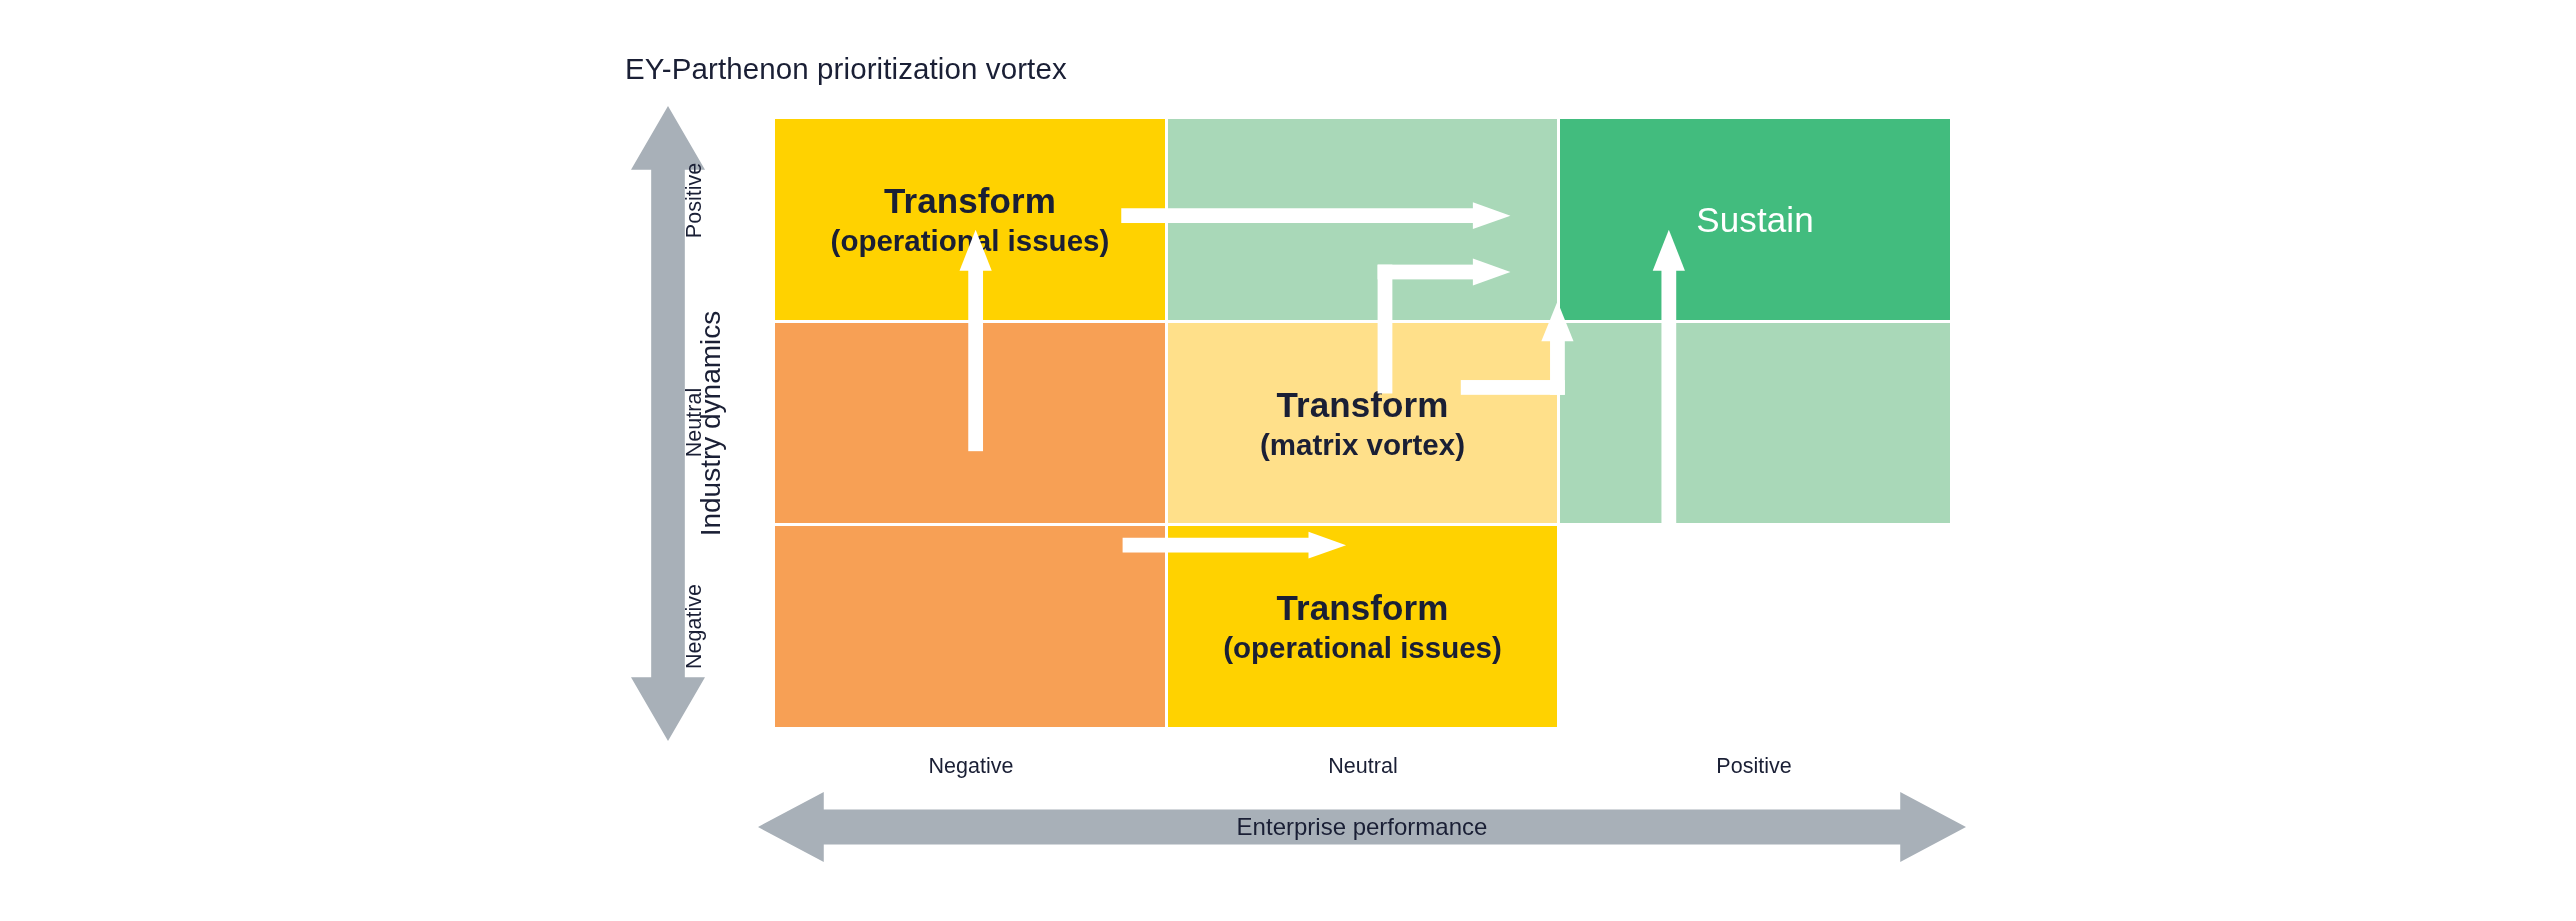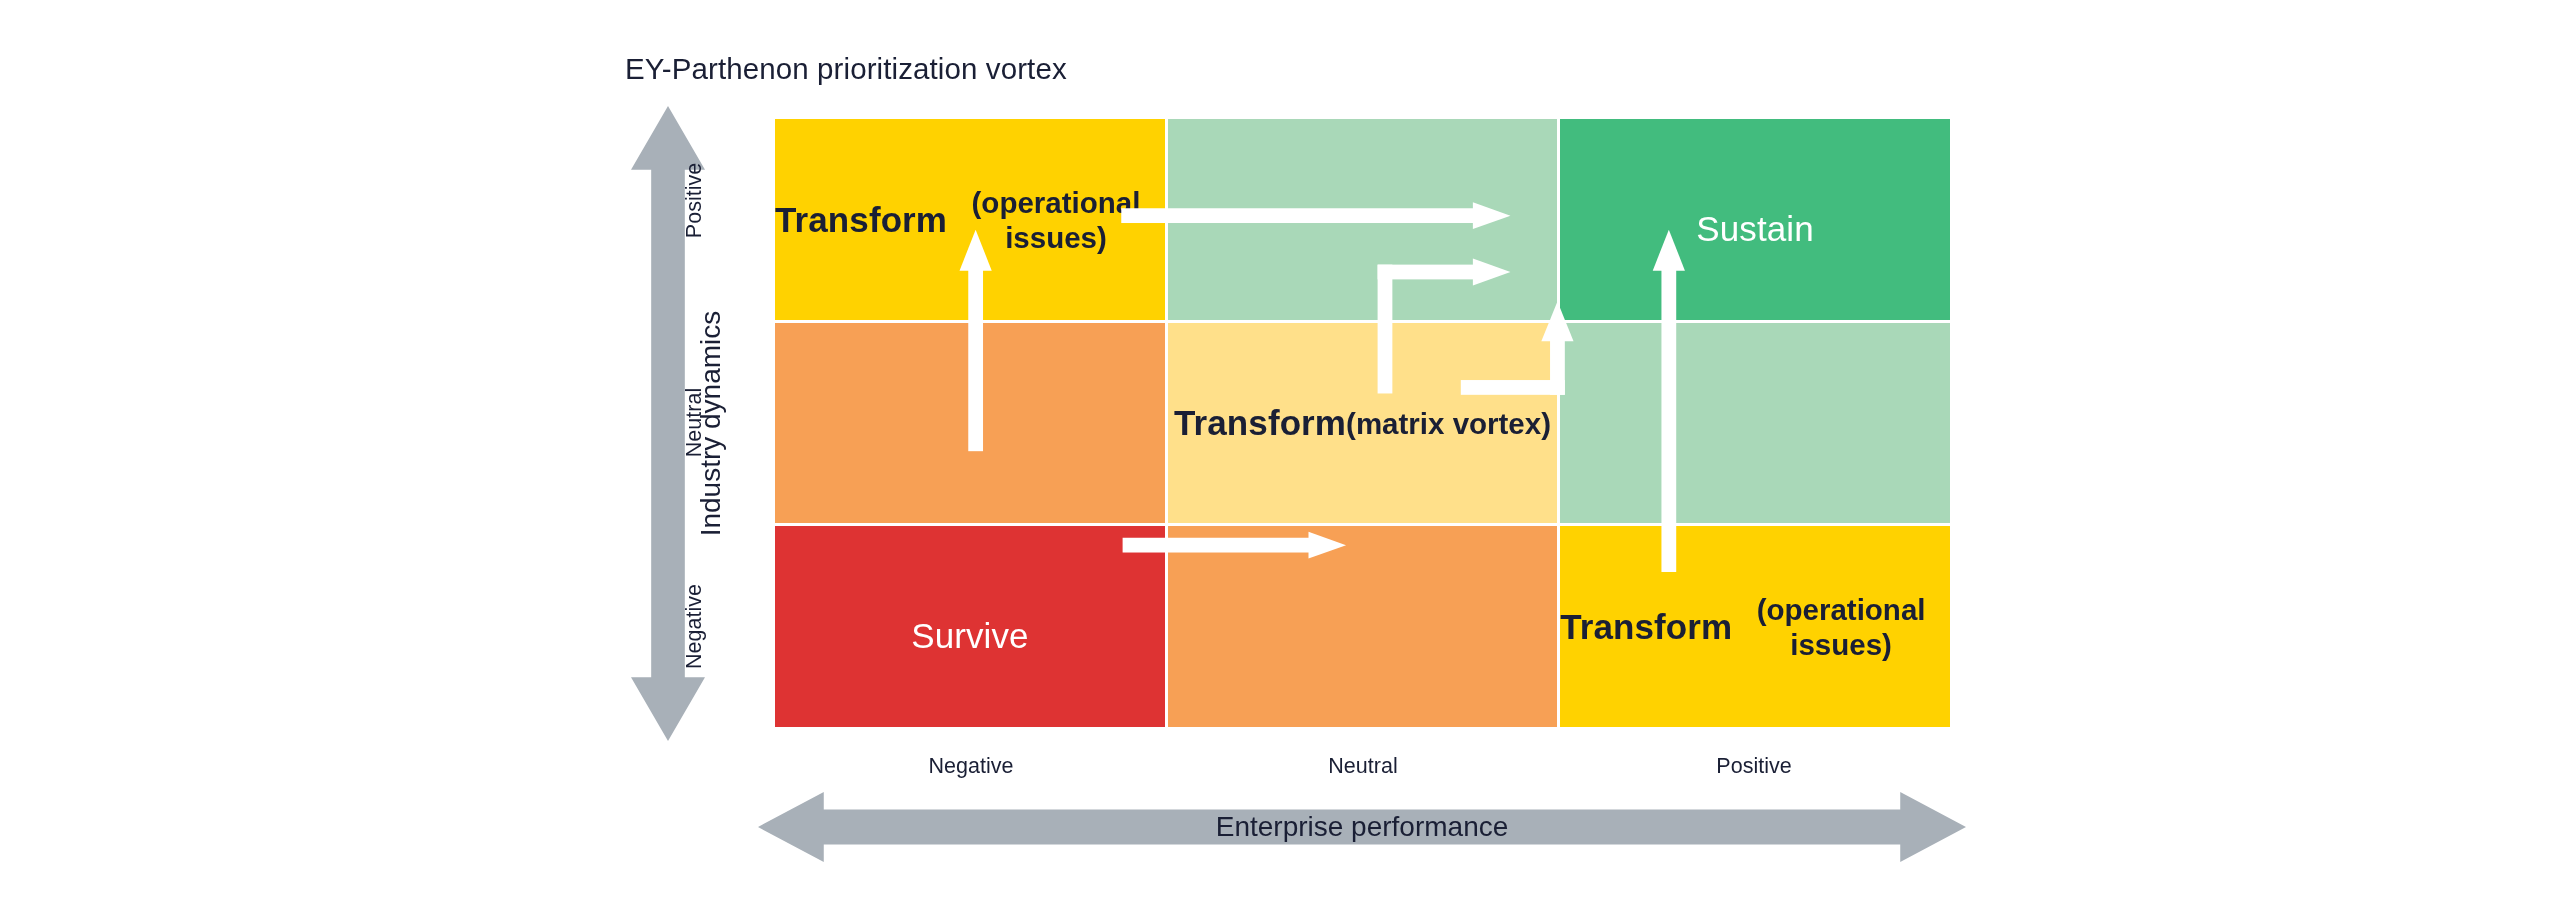--- a/index.html
+++ b/index.html
@@ -5,21 +5,21 @@
   html,body{margin:0;padding:0;background:#ffffff;}
   body{width:2576px;height:922px;position:relative;overflow:hidden;
        font-family:"Liberation Sans","DejaVu Sans",sans-serif;color:#1A1F35;}
 
   #title{position:absolute;left:625px;top:52px;font-size:29.5px;letter-spacing:0.1px;color:#1A1F35;white-space:nowrap;}
 
   
   #grid{position:absolute;left:775px;top:119px;width:1175px;height:608px;
         display:grid;grid-template-columns:1fr 1fr 1fr;grid-template-rows:1fr 1fr 1fr;
         gap:2.7px;background:#ffffff;}
-  .cell{position:relative;display:flex;flex-direction:row;align-items:center;justify-content:center;
+  .cell{position:relative;display:flex;flex-direction:column;align-items:center;justify-content:center;
         text-align:center;line-height:1.18;}
   .cell .main{font-size:35px;font-weight:700;letter-spacing:0.1px;}
   .cell .sub{font-size:29.5px;font-weight:700;margin-top:2.7px;}
   .cell.light-text .main,.cell.light-text .sub{color:#ffffff;font-weight:400;margin-top:19px;}
 
   .c-yellow{background:#FFD200;}
   .c-lgreen{background:#A9D8B8;}
   .c-green{background:#42BC7E;}
   .c-orange{background:#F7A055;}
   .c-lyellow{background:#FFE08A;}
@@ -35,21 +35,21 @@
       display:flex;align-items:center;justify-content:center;
       font-size:28px;color:#1A1F35;white-space:nowrap;}
   .ylab{position:absolute;transform-origin:50% 50%;transform:rotate(-90deg);
         font-size:21.5px;color:#1A1F35;white-space:nowrap;text-align:center;}
 
   
   .xlab{position:absolute;top:754px;font-size:21.5px;color:#1A1F35;text-align:center;white-space:nowrap;}
   #xaxis-arrow{position:absolute;left:758px;top:792px;width:1208px;height:70px;}
   #xaxis-title{position:absolute;left:758px;top:792px;width:1208px;height:70px;
       display:flex;align-items:center;justify-content:center;
-      font-size:28px;color:#1A1F35;white-space:nowrap;}
+      font-size:24px;color:#1A1F35;white-space:nowrap;}
 </style>
 </head>
 <body>
 
 <div id="title">EY-Parthenon prioritization vortex</div>
 
 <svg id="yaxis-arrow" viewBox="0 0 110 946" preserveAspectRatio="none" aria-hidden="true">
   <polygon points="55,0 110,95 80,95 80,851 110,851 55,946 0,851 30,851 30,95 0,95" fill="#A8B0B8"></polygon>
 </svg>
 <div id="yaxis-title">Industry dynamics</div>
@@ -83,24 +83,20 @@
   <div class="cell c-lyellow">
     <div class="main">Transform</div>
     <div class="sub">(matrix vortex)</div>
   </div>
 
   <div class="cell c-lgreen">
     <div class="main"></div>
     <div class="sub"></div>
   </div>
 
-  <div class="cell c-red light-text">
-    <div class="main">Survive</div>
-    <div class="sub"></div>
-  </div>
 
   <div class="cell c-orange">
     <div class="main"></div>
     <div class="sub"></div>
   </div>
 
   <div class="cell c-yellow">
     <div class="main">Transform</div>
     <div class="sub">(operational issues)</div>
   </div>

